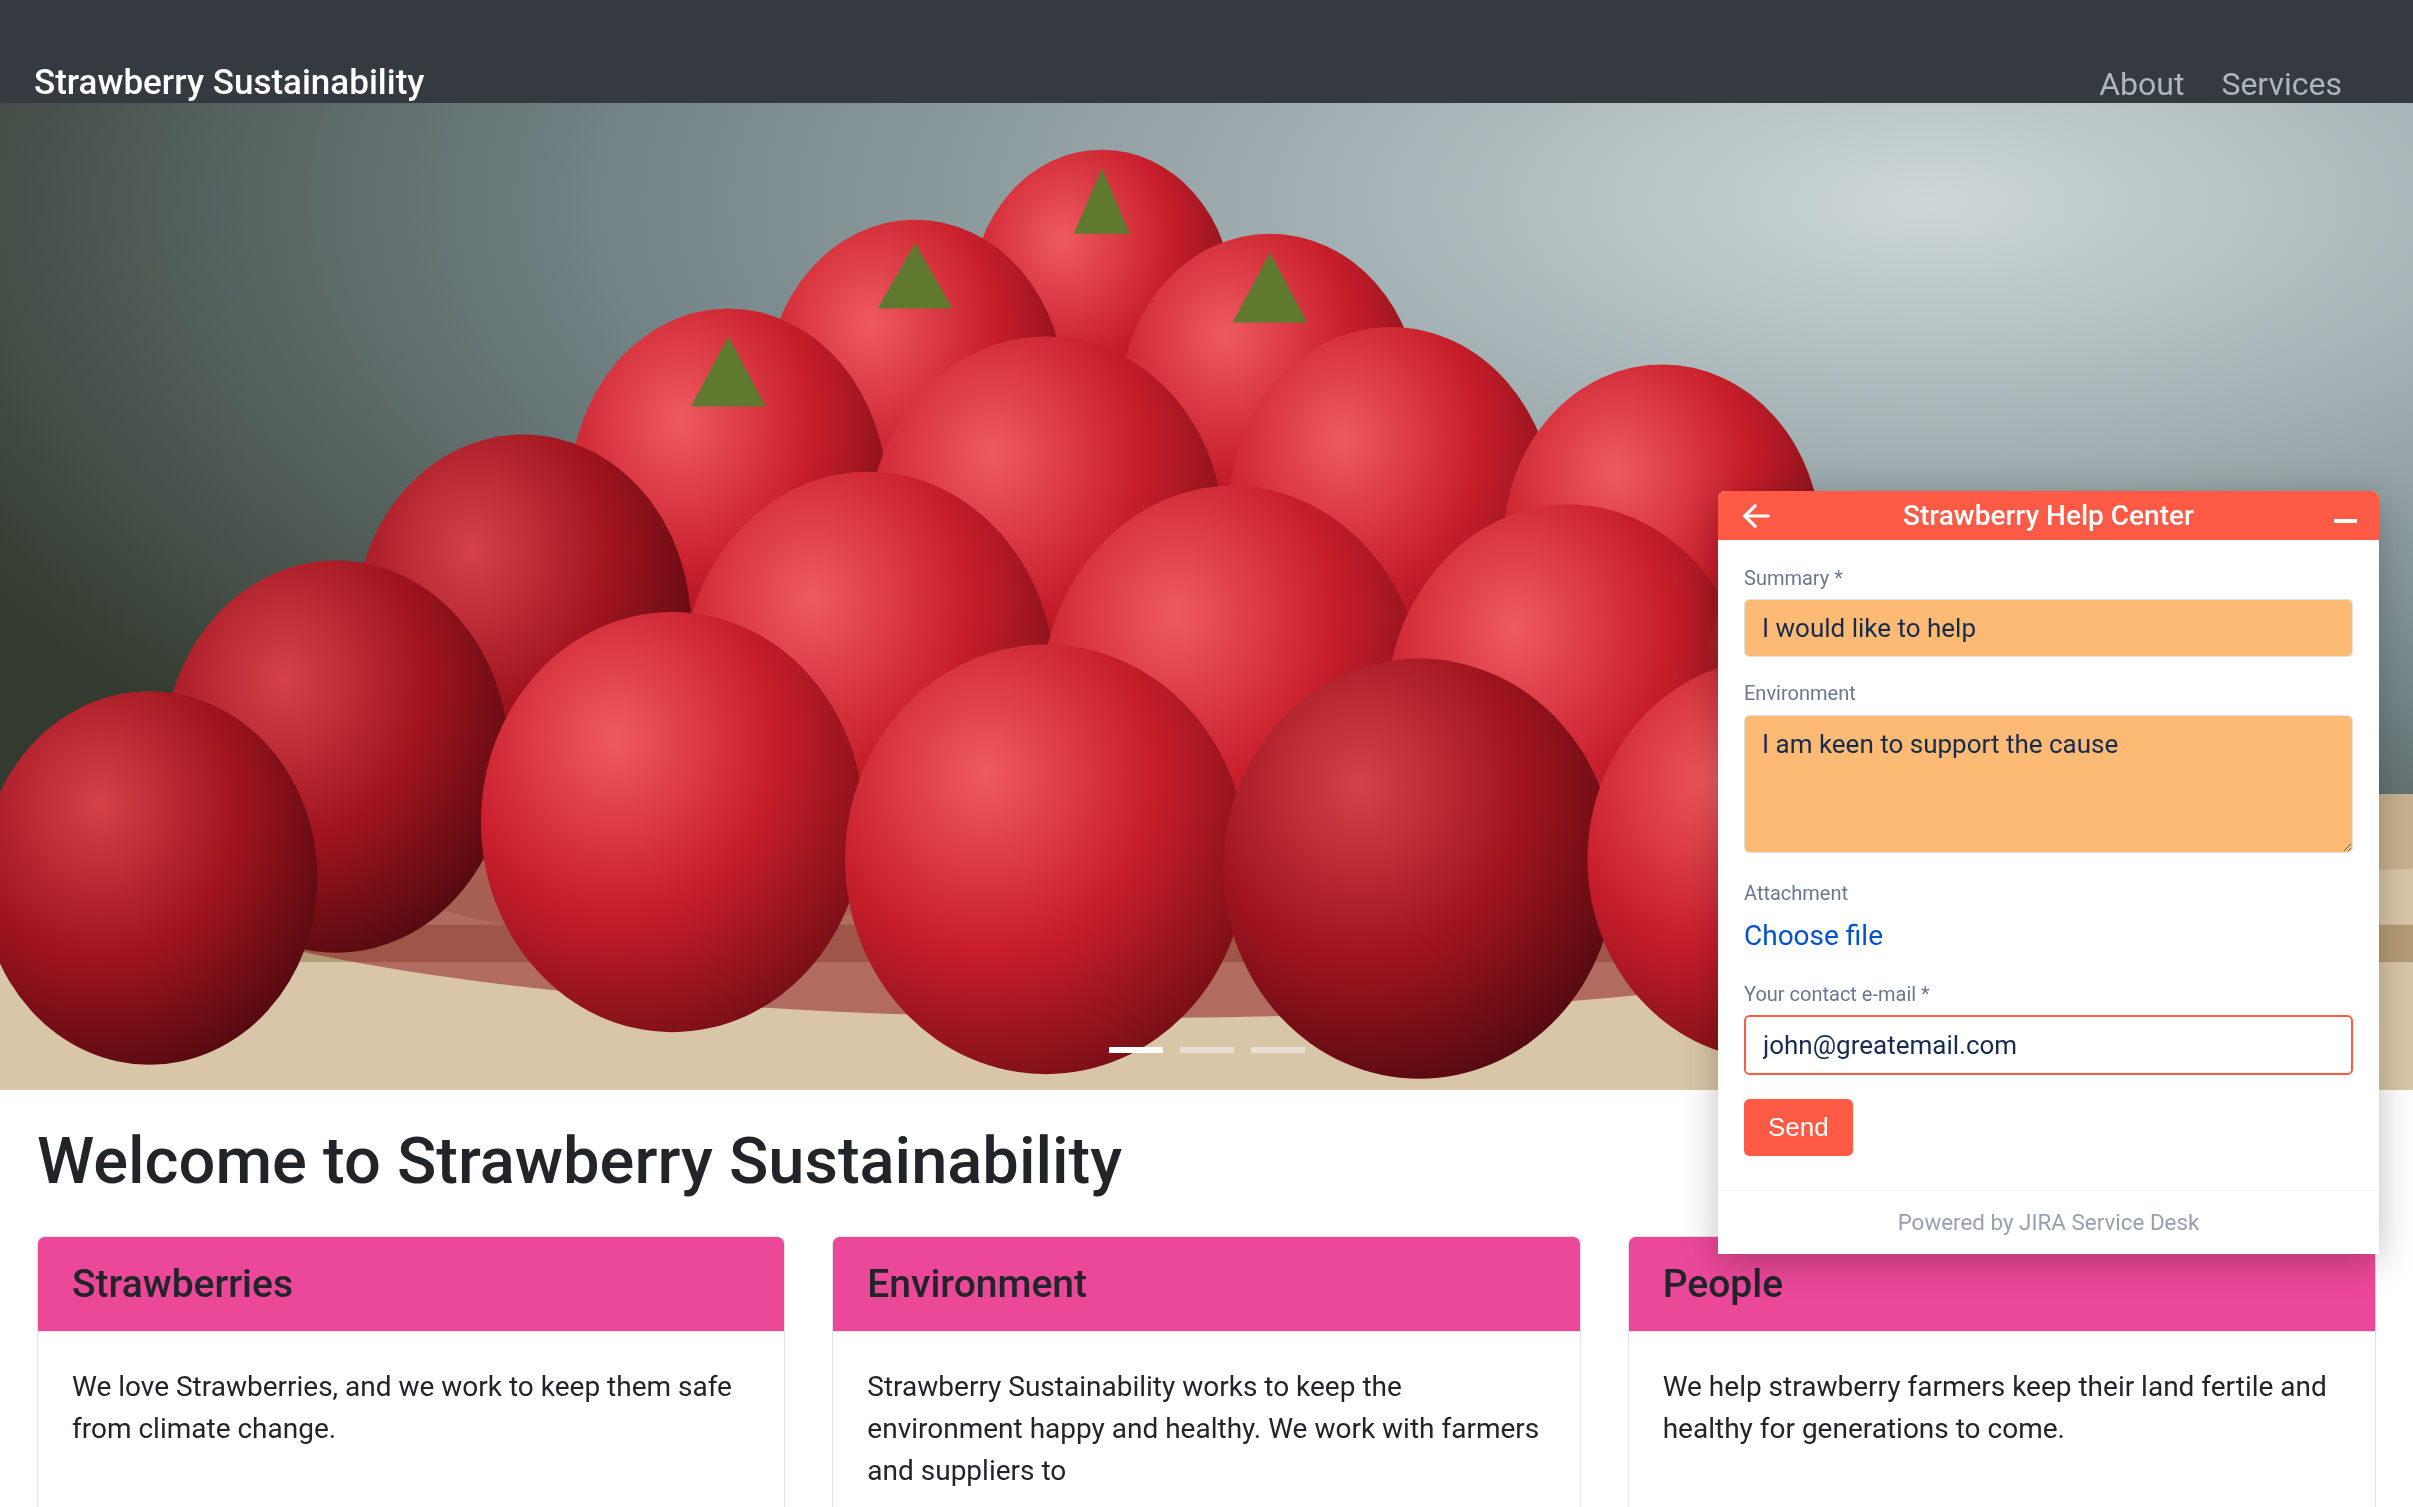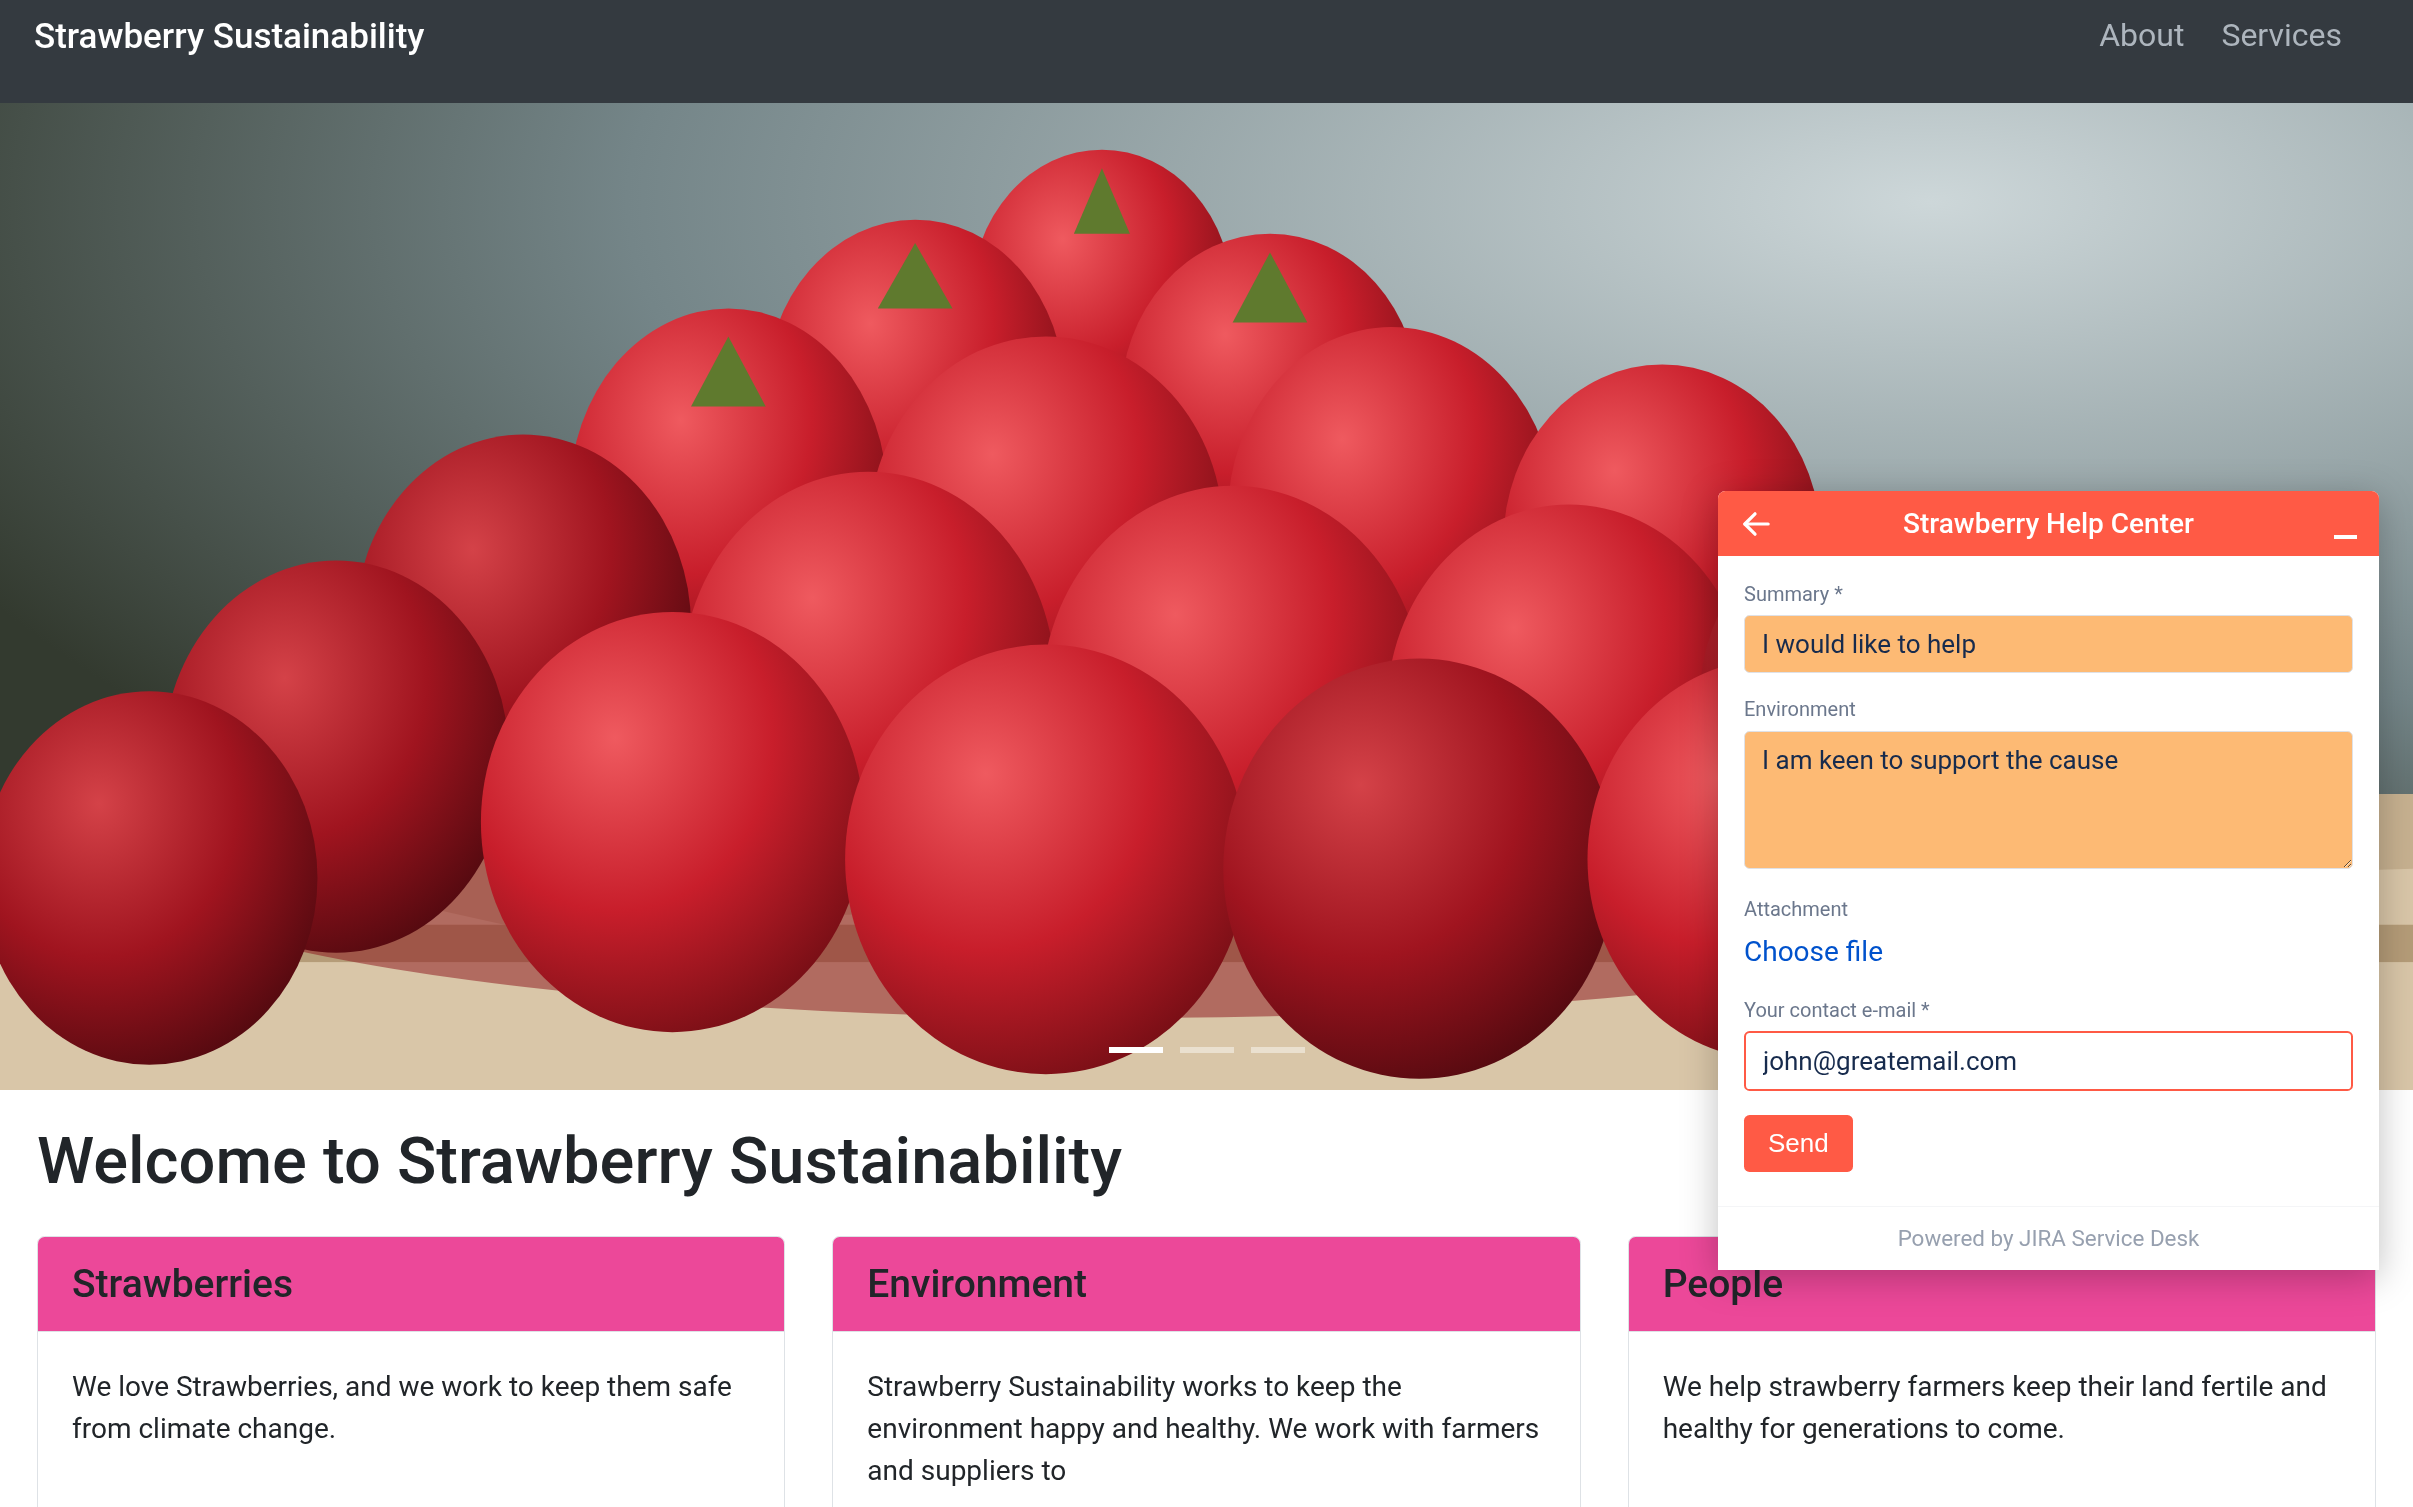--- a/index.html
+++ b/index.html
@@ -1,34 +1,34 @@
 <!DOCTYPE html>
 <html style="font-size:15px"><head>
 <meta charset="utf-8">
 <style>
 *{box-sizing:border-box;margin:0;padding:0}
 body{font-family:-apple-system,BlinkMacSystemFont,"Segoe UI",Roboto,Helvetica,Arial,sans-serif;background:#fff;color:#212529;overflow-x:hidden}
 .root{width:2413px;height:1507px;position:relative;transform-origin:top left}
-.navbar{background:#343a40;height:103px;display:flex;align-items:flex-start;justify-content:space-between;padding:16px 34px}
+.navbar{background:#343a40;height:103px;display:flex;align-items:flex-end;justify-content:space-between;padding:0 34px}
 .brand{color:#fff;font-size:35px;font-weight:500}
 .navlinks{display:flex;gap:37px;margin-right:37px}
 .navlinks a{color:#adb5bd;text-decoration:none;font-size:32px;cursor:pointer}
 .hero{width:100%;height:987px;position:relative;background:#888;overflow:hidden}
 .hero svg{width:100%;height:100%;display:block}
 .indicators{position:absolute;bottom:37px;left:50%;transform:translateX(-50%);display:flex;gap:17px}
 .indicator{width:54px;height:5.6px;background:rgba(255,255,255,.45)}
 .indicator.active{background:#fff}
 .content{padding:24px 37px}
 .page-title{font-size:65px;font-weight:500;color:#212529;margin:9.3px 0 37px 0}
 .cards{display:flex;gap:47px}
 .card{flex:1;border:1.9px solid #dee2e6;border-radius:7.5px;overflow:hidden}
 .card-header{background:#ec4899;border-bottom:1.9px solid #dee2e6;padding:24px 34px;font-size:39px;font-weight:500}
 .card-body{padding:34px;font-size:28px;line-height:1.5;color:#212529}
 .widget{position:absolute;right:34px;top:491px;width:661px;background:#fff;border-radius:7.5px 7.5px 0 0;box-shadow:0 7.5px 37px rgba(0,0,0,.25);overflow:hidden;display:flex;flex-direction:column}
-.widget-header{background:#ff5a45;color:#fff;height:65px;display:flex;align-items:center;padding:0 22.4px;position:relative}
+.widget-header{background:#ff5a45;color:#fff;height:49px;display:flex;align-items:center;padding:0 22.4px;position:relative}
 .widget-back{position:absolute;left:20.5px;top:50%;transform:translateY(-50%);cursor:pointer;display:flex;align-items:center}
 .widget-title{flex:1;text-align:center;font-size:28px;font-weight:500}
 .widget-min{position:absolute;right:22.4px;bottom:17px;width:22.4px;height:3.7px;background:#fff;cursor:pointer}
 .widget-body{padding:26px 26px 9.3px 26px;flex:1}
 .field{margin-bottom:24px}
 .field-label{color:#6b778c;font-size:20px;margin-bottom:9.3px;display:block}
 .text-input,.textarea{width:100%;border:1.9px solid #dfe1e6;border-radius:5.6px;background:#fdba74;font-size:26px;padding:13px 17px;color:#172b4d;font-family:inherit}
 .text-input.highlight{border:2.8px solid #ff5a45;background:#fff}
 .textarea{height:138px;resize:both}
 .choose-file{color:#0052cc;font-size:28px;cursor:pointer;padding:5.6px 0;display:inline-block}

